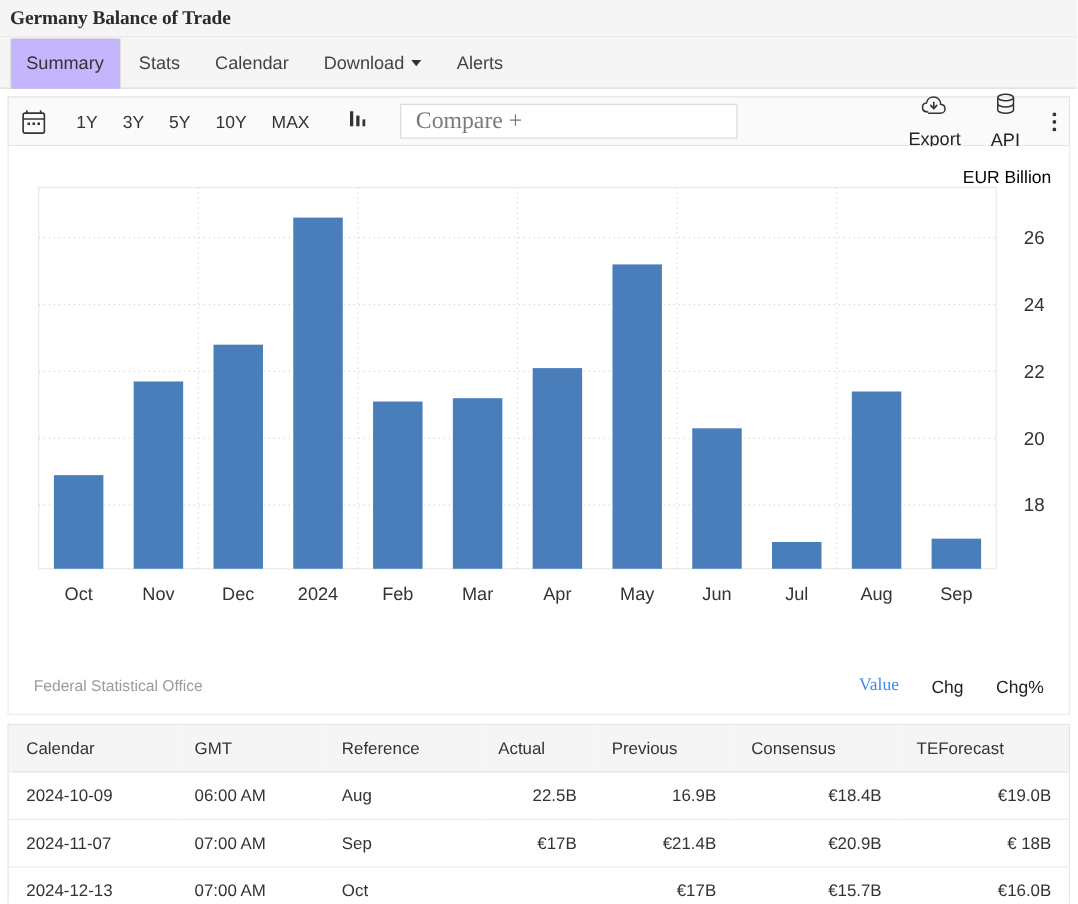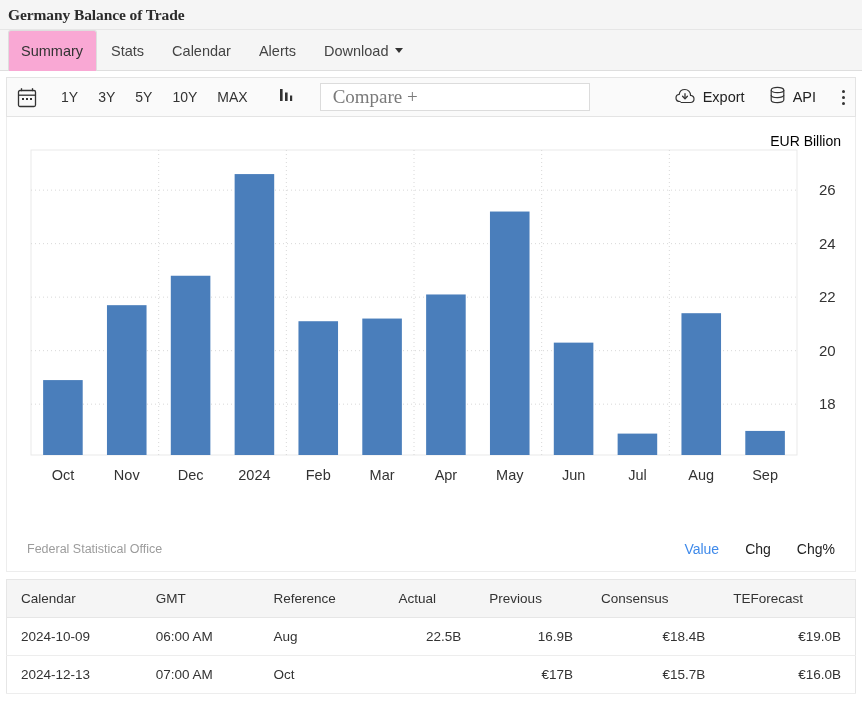--- a/index.html
+++ b/index.html
@@ -40,21 +40,21 @@
     height: 40px;
     display: flex; align-items: center;
     cursor: pointer;
     background: transparent;
     border: 1px solid transparent;
     border-bottom: none;
     position: relative;
     white-space: nowrap;
   }
   .tab.active {
-    background: #f9a8d4;
+    background: #c4b5fd;
     border-color: #dedede;
     border-top-left-radius: 3px;
     border-top-right-radius: 3px;
     color: #333;
     margin-bottom: -1px;
     height: 41px;
     padding-left: 12px;
   }
   .tab .caret {
     display: inline-block;
@@ -93,21 +93,21 @@
     border: none; outline: none; width: 100%;
     font-size: 19px; color: #555;
     font-family: Liberation Serif, serif;
     background: transparent;
   }
   .compare-box input::placeholder { color: #7a7a7a; }
   .tb-right { margin-left: auto; display: flex; align-items: center; }
   .tb-action {
     display: flex; align-items: center; gap: 7px;
     font-size: 14.5px; color: #222;
-    cursor: pointer; margin-left: 24px;
+    cursor: pointer; margin-left: 24px; flex-direction: column;
   }
   .kebab { margin-left: 26px; cursor: pointer; display:flex; flex-direction:column; gap:3px; align-items:center; }
   .kebab span { width: 3px; height: 3px; background: #333; border-radius: 50%; display:block; }
 
   
   .chart-card {
     margin: 0 6px;
     border: 1px solid #ededed;
     border-top: none;
     background: #fff;
@@ -119,21 +119,21 @@
     font-size: 14px; color: #000000;
   }
   .plot-wrap { position: absolute; left: 0; top: 25px; width: 100%; height: 395px; }
   .source-row {
     position: absolute; left: 0; bottom: 14px; width: 100%;
     display: flex; align-items: center; padding: 0 20px; gap: 44px;
   }
   .source-text { font-size: 12.5px; color: #9c9c9c; }
   .legend-row { margin-left: auto; display: flex; gap: 26px; }
   .legend-item { font-size: 14px; color: #222; cursor: pointer; }
-  .legend-item.active { color: #3f8aea; }
+  .legend-item.active { color: #3f8aea; font-family: Liberation Serif, serif; }
 
   
   .cal-table {
     position: absolute; left: 6px; top: 579px;
     width: 850px;
     border-collapse: collapse;
     border: 1px solid #e6e6e6;
     background: #fff;
   }
   .cal-table th {
@@ -170,25 +170,25 @@
       <div class="tab active">
         <span>Summary</span>
       </div>
       <div class="tab">
         <span>Stats</span>
       </div>
       <div class="tab">
         <span>Calendar</span>
       </div>
       <div class="tab">
-        <span>Alerts</span>
-      </div>
-      <div class="tab">
         <span>Download</span>
         <span class="caret"></span>
+      </div>
+      <div class="tab">
+        <span>Alerts</span>
       </div>
     </div>
 
   <div class="toolbar">
     <div class="tb-icon">
       <svg width="20" height="21" viewBox="0 0 20 21">
         <rect x="1.5" y="3.5" width="17" height="16" rx="1.5" fill="none" stroke="#333" stroke-width="1.3"></rect>
         <line x1="1.5" y1="8.2" x2="18.5" y2="8.2" stroke="#333" stroke-width="1.3"></line>
         <line x1="4.5" y1="1.2" x2="4.5" y2="4.2" stroke="#333" stroke-width="1.3"></line>
         <line x1="15.5" y1="1.2" x2="15.5" y2="4.2" stroke="#333" stroke-width="1.3"></line>
@@ -321,20 +321,29 @@
         <tr>
           <td class="l">2024-10-09</td>
           <td class="l">06:00 AM</td>
           <td class="l">Aug</td>
           <td>22.5B</td>
           <td>16.9B</td>
           <td>€18.4B</td>
           <td>€19.0B</td>
         </tr>
         <tr>
+          <td class="l">2024-11-07</td>
+          <td class="l">07:00 AM</td>
+          <td class="l">Sep</td>
+          <td>€17B</td>
+          <td>€21.4B</td>
+          <td>€20.9B</td>
+          <td>€ 18B</td>
+        </tr>
+        <tr>
           <td class="l">2024-12-13</td>
           <td class="l">07:00 AM</td>
           <td class="l">Oct</td>
           <td></td>
           <td>€17B</td>
           <td>€15.7B</td>
           <td>€16.0B</td>
         </tr>
       </tbody>
   </table>

